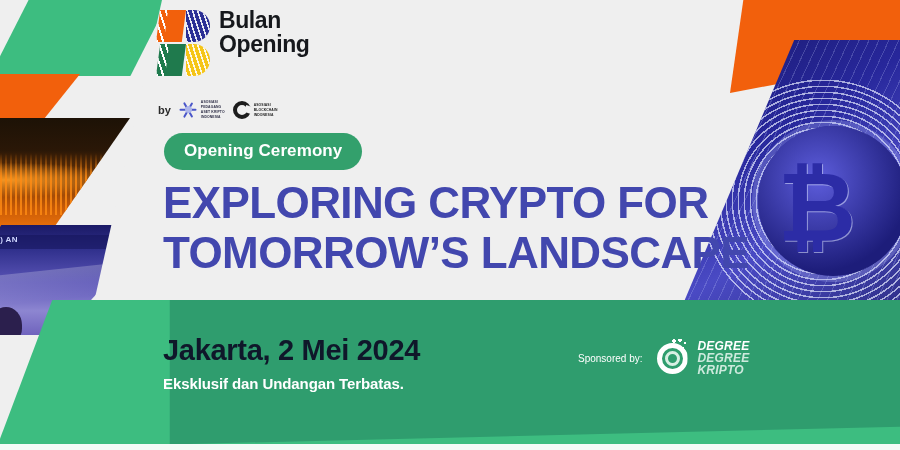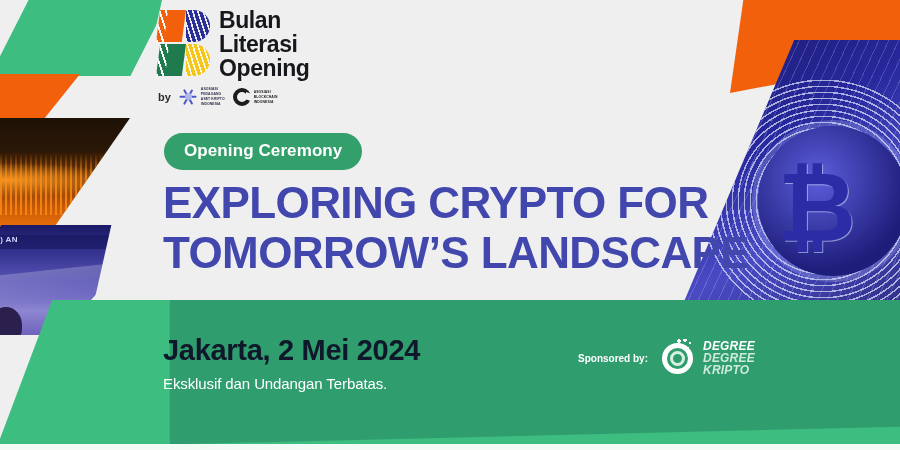--- a/index.html
+++ b/index.html
@@ -149,21 +149,21 @@
   .card {
     position:absolute; left:0; top:0; width:900px; height:320px;
     background:#efefef;
     clip-path:polygon(18% 0, 82% 0, 74% 100%, 10% 100%);
     z-index:3;
   }
 
   
   .logo-block {
     position:absolute; left:156px; top:8px; z-index:6;
-    display:flex; flex-direction:column; gap:3px;
+    display:flex; flex-direction:column; gap:16px;
   }
   .logo-row { display:flex; align-items:flex-start; gap:9px; }
 
   .mark { width:54px; height:72px; position:relative; }
   .mark .q { position:absolute; }
   .mark .q1 { 
     left:0; top:2px; width:30px; height:32px;
     background:#f2600c;
     clip-path:polygon(14% 0, 100% 0, 86% 100%, 0 100%);
   }
@@ -288,28 +288,28 @@
   }
 
   .band-text {
     position:absolute; left:163px; top:333px; z-index:7;
   }
   .band-text .city {
     font-size:29px; font-weight:bold; color:#0f172a;
     letter-spacing:-.3px; line-height:34px;
   }
   .band-text .note {
-    font-size:15px; color:#ffffff; margin-top:8px; letter-spacing:-.1px;
+    font-size:15px; color:#ffffff; margin-top:8px; letter-spacing:-.1px;font-weight:bold;
   }
 
   .sponsor {
     position:absolute; left:578px; top:340px; z-index:7;
     display:flex; align-items:center; gap:12px;
   }
-  .sponsor .sp-label { font-size:10px; color:#ffffff; font-weight:bold; }
+  .sponsor .sp-label { font-size:10px; color:#ffffff; font-weight:normal; }
   .dct { display:flex; align-items:center; gap:7px; }
   .dct .dct-mark {
     width:36px; height:36px; position:relative;
   }
   .dct .dct-mark .d-outer {
     position:absolute; left:2px; top:3px; width:31px; height:31px;
     border-radius:50%;
     border:5px solid #ffffff;
     clip-path:polygon(0 0, 74% 0, 100% 28%, 100% 100%, 0 100%);
   }
@@ -375,21 +375,20 @@
         <div class="q q1s"></div>
         <div class="q q2"></div>
         <div class="q q2s"></div>
         <div class="q q3"></div>
         <div class="q q3s"></div>
         <div class="q q4"></div>
         <div class="q q4s"></div>
       </div>
       <div class="wordmark">
         <div>Bulan</div>
-        <div>Literasi</div>
         <div>Opening</div>
       </div>
     </div>
 
     <div class="by-row">
       <span class="by-label">by</span>
 
       <span class="aspakrindo">
         <span class="snowflake">
           <i></i>

